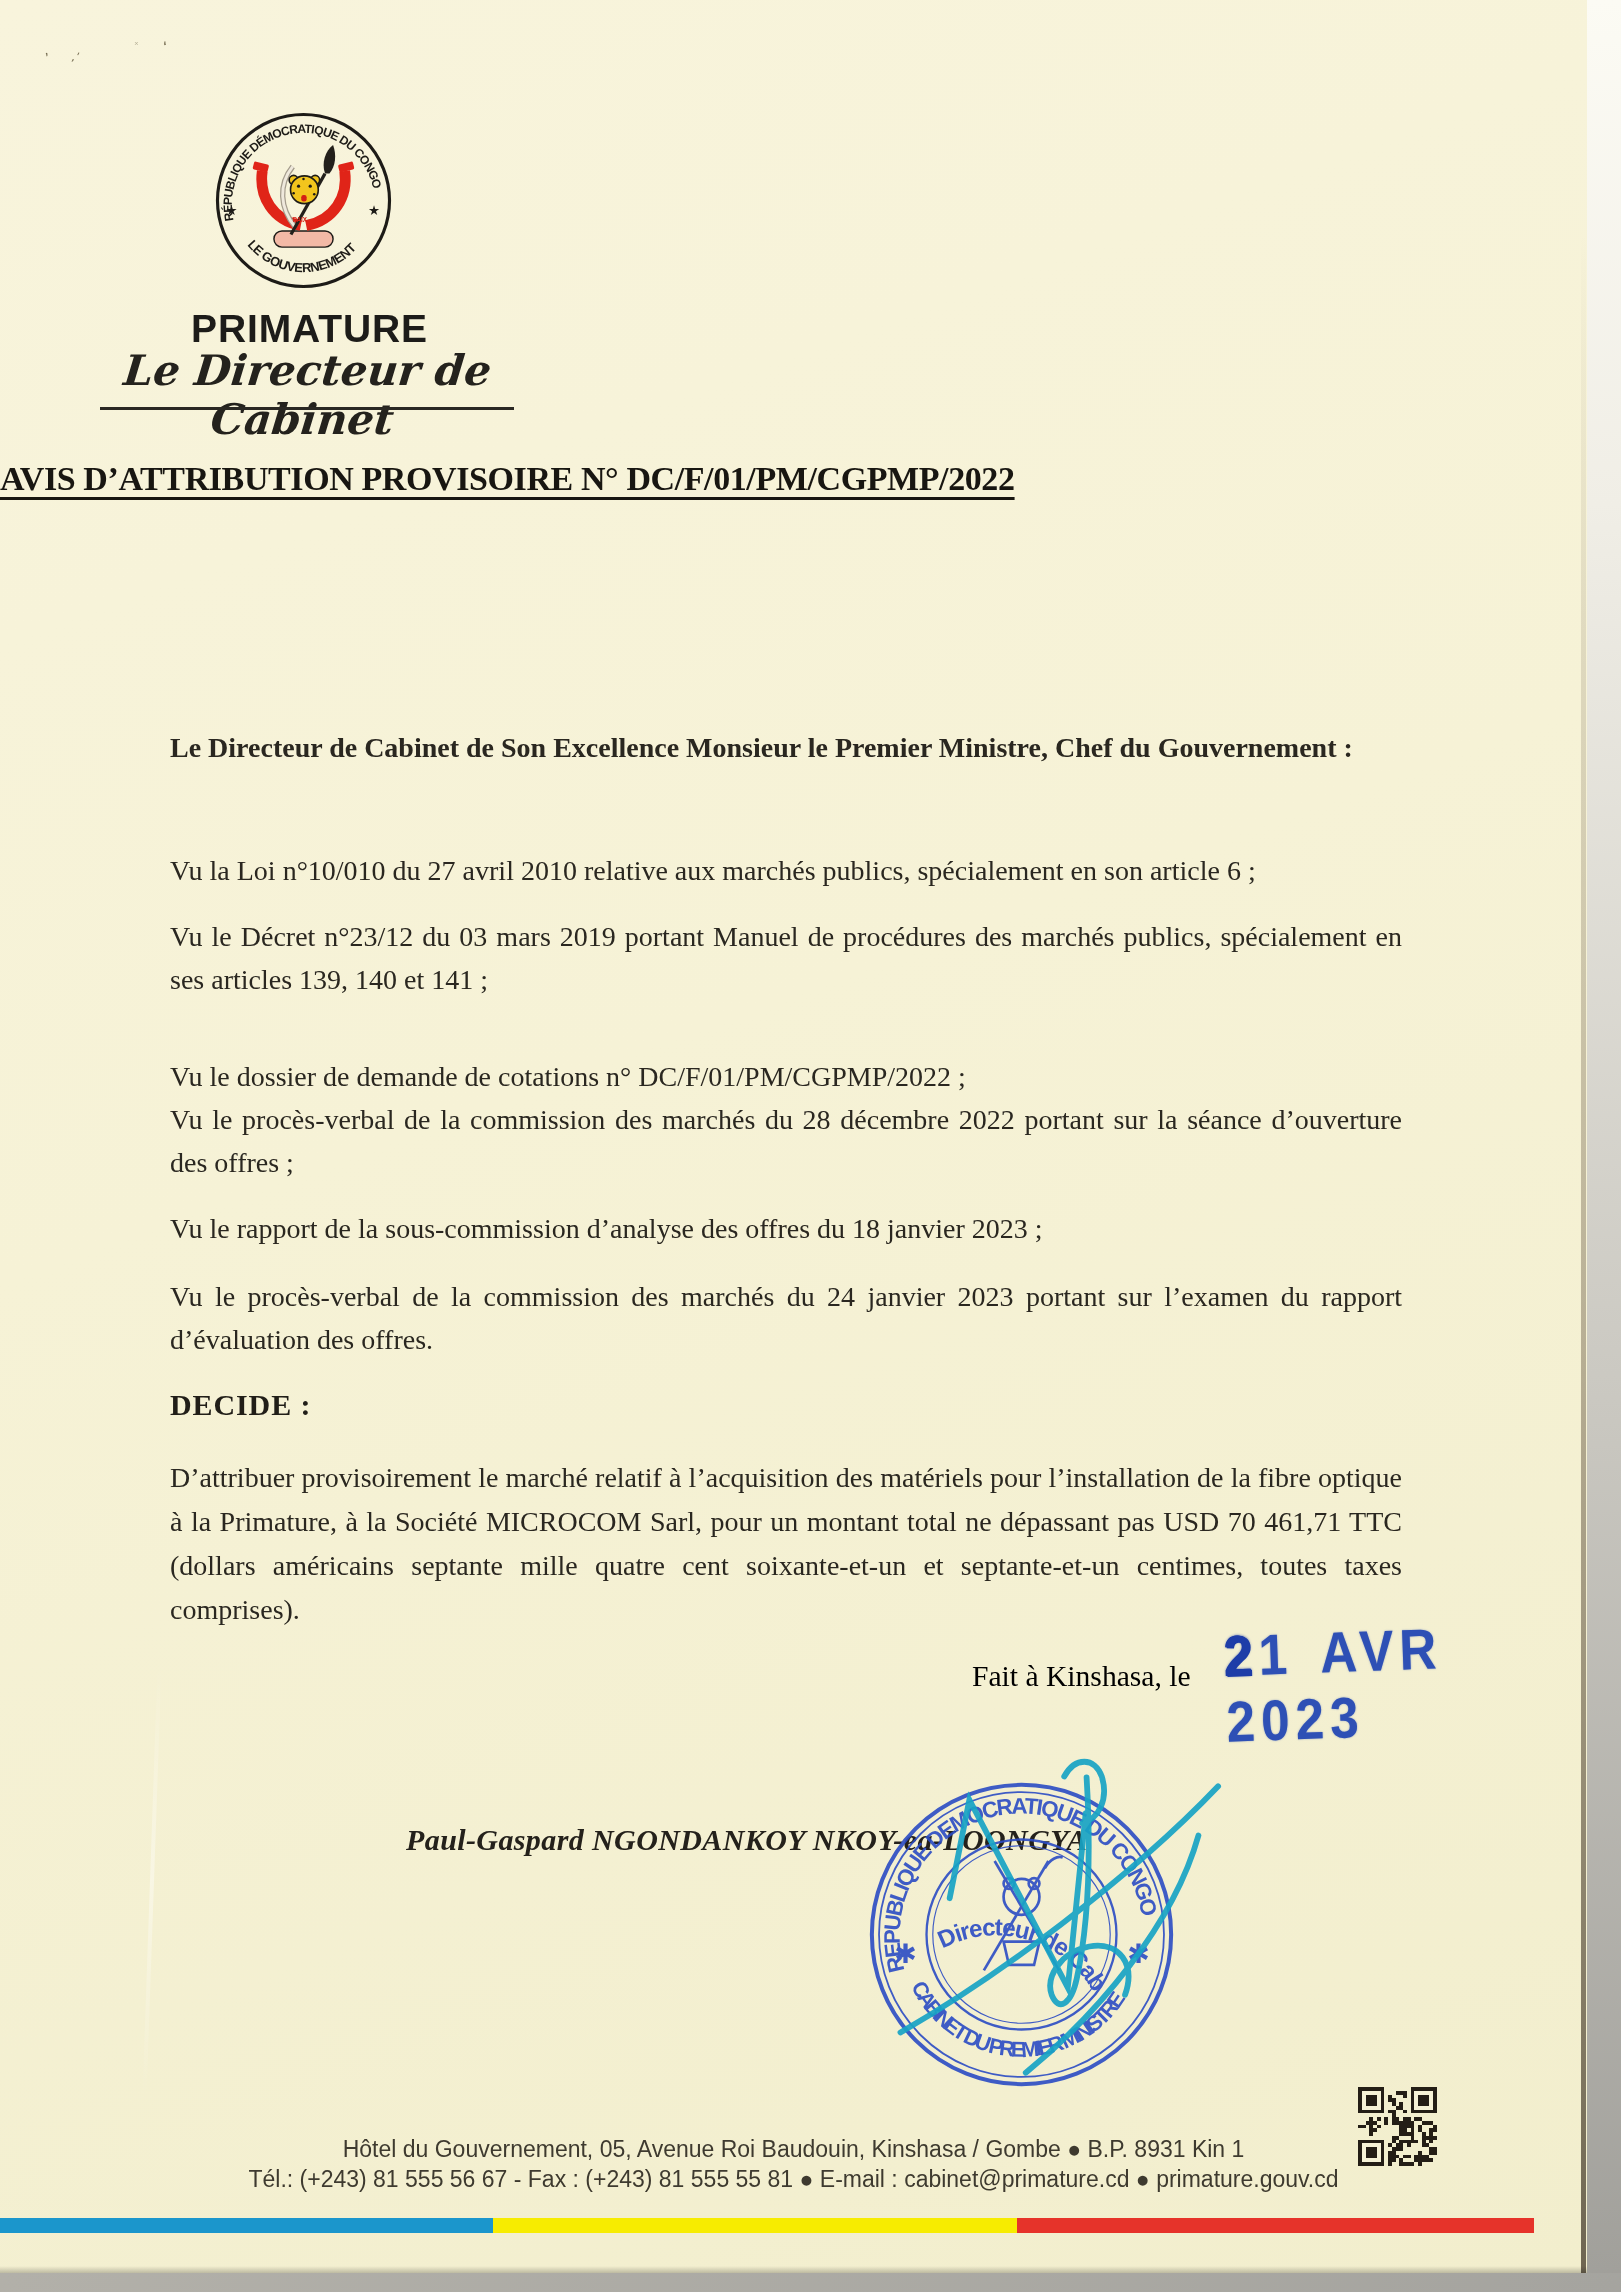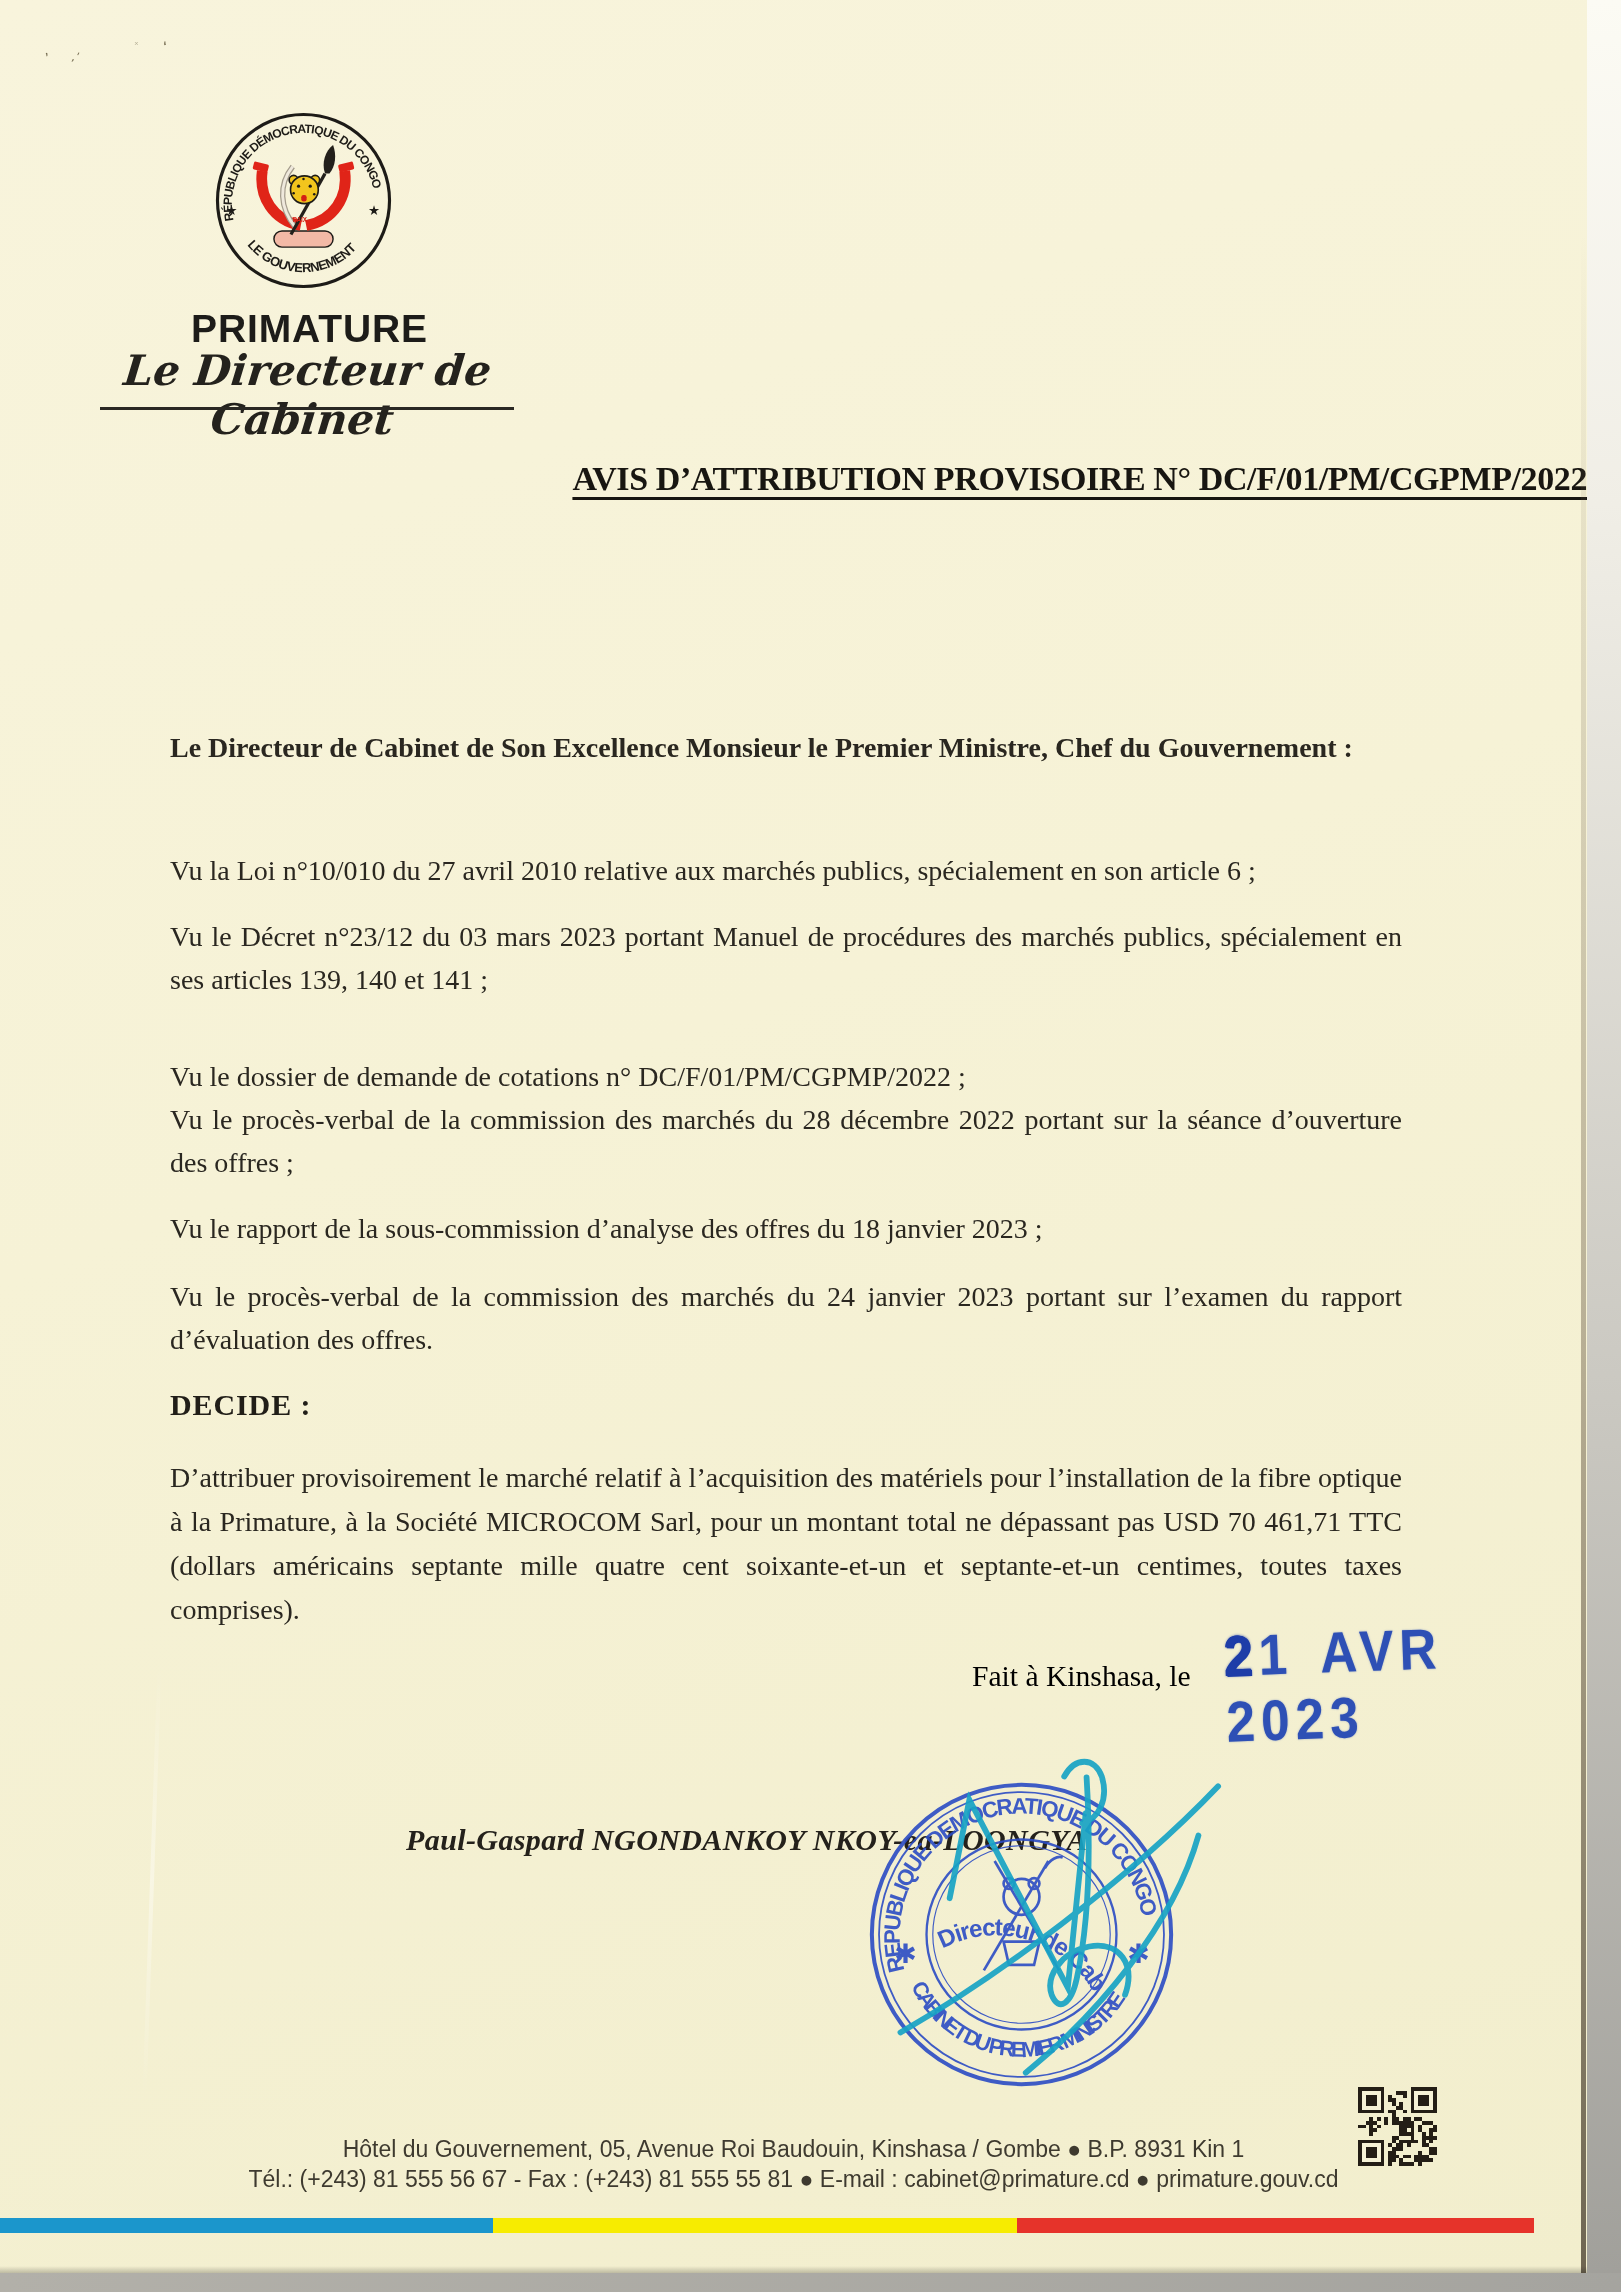--- a/index.html
+++ b/index.html
@@ -24,21 +24,21 @@
     transform:rotate(2deg);}
   
   .primature{position:absolute;left:191px;top:307px;width:224px;text-align:center;
     font-family:"Liberation Sans",sans-serif;font-weight:bold;font-size:39px;
     letter-spacing:0.9px;color:#1d1c19;}
   .script-office{position:absolute;left:81px;top:346px;width:448px;text-align:center;
     font-family:"DejaVu Serif","Liberation Serif",serif;font-style:italic;font-weight:bold;
     font-size:42px;color:#24221d;transform:skewX(-6deg);}
   .script-underline{position:absolute;left:100px;top:407px;width:414px;height:2.7px;background:#2a2823;}
   
-  .doc-title{position:absolute;left:0;top:460px;width:1587px;text-align:right;
+  .doc-title{position:absolute;left:0;top:460px;width:1587px;text-align:left;
     font-weight:bold;font-size:34px;letter-spacing:-0.4px;color:#181611;}
   .doc-title span{text-decoration:underline;text-decoration-thickness:2.7px;text-underline-offset:7.2px;}
   .doc-subtitle{position:absolute;left:179px;top:577px;width:1229px;text-align:center;
     font-weight:bold;font-size:30px;line-height:45px;color:#1d1b16;}
   
   .body-text{position:absolute;left:170px;width:1232px;font-size:28px;color:#2a2720;
     text-align:justify;line-height:43px;}
   .bold{font-weight:bold;}
   .decide{position:absolute;left:170px;top:1388px;font-weight:bold;font-size:30px;
     letter-spacing:0.9px;color:#211e18;}
@@ -112,21 +112,21 @@
   <div class="primature">PRIMATURE</div>
   <div class="script-office">Le Directeur de Cabinet</div>
   <div class="script-underline"></div>
 
   <div class="doc-title">
     <span>AVIS D’ATTRIBUTION PROVISOIRE N° DC/F/01/PM/CGPMP/2022</span>
   </div>
 
   <div class="body-text bold" style="top:725px;line-height:46px;">Le Directeur de Cabinet de Son Excellence Monsieur le Premier Ministre, Chef du Gouvernement :</div>
   <div class="body-text" style="top:849px;">Vu la Loi n°10/010 du 27 avril 2010 relative aux marchés publics, spécialement en son article 6 ;</div>
-  <div class="body-text" style="top:915px;">Vu le Décret n°23/12 du 03 mars 2023 portant Manuel de procédures des marchés publics, spécialement en ses articles 139, 140 et 141 ;</div>
+  <div class="body-text" style="top:915px;">Vu le Décret n°23/12 du 03 mars 2019 portant Manuel de procédures des marchés publics, spécialement en ses articles 139, 140 et 141 ;</div>
   <div class="body-text" style="top:1030px;margin-top:25px;">Vu le dossier de demande de cotations n° DC/F/01/PM/CGPMP/2022 ;</div>
   <div class="body-text" style="top:1098px;">Vu le procès-verbal de la commission des marchés du 28 décembre 2022 portant sur la séance d’ouverture des offres ;</div>
   <div class="body-text" style="top:1207px;">Vu le rapport de la sous-commission d’analyse des offres du 18 janvier 2023 ;</div>
   <div class="body-text" style="top:1275px;">Vu le procès-verbal de la commission des marchés du 24 janvier 2023 portant sur l’examen du rapport d’évaluation des offres.</div>
   <div class="decide">DECIDE :</div>
   <div class="body-text" style="top:1456px;line-height:44px;">D’attribuer provisoirement le marché relatif à l’acquisition des matériels pour l’installation de la fibre optique à la Primature, à la Société MICROCOM Sarl, pour un montant total ne dépassant pas USD 70 461,71 TTC (dollars américains septante mille quatre cent soixante-et-un et septante-et-un centimes, toutes taxes comprises).</div>
 
   <div class="dateline">Fait à Kinshasa, le</div>
   <div class="datestamp">21 AVR 2023</div>
 

